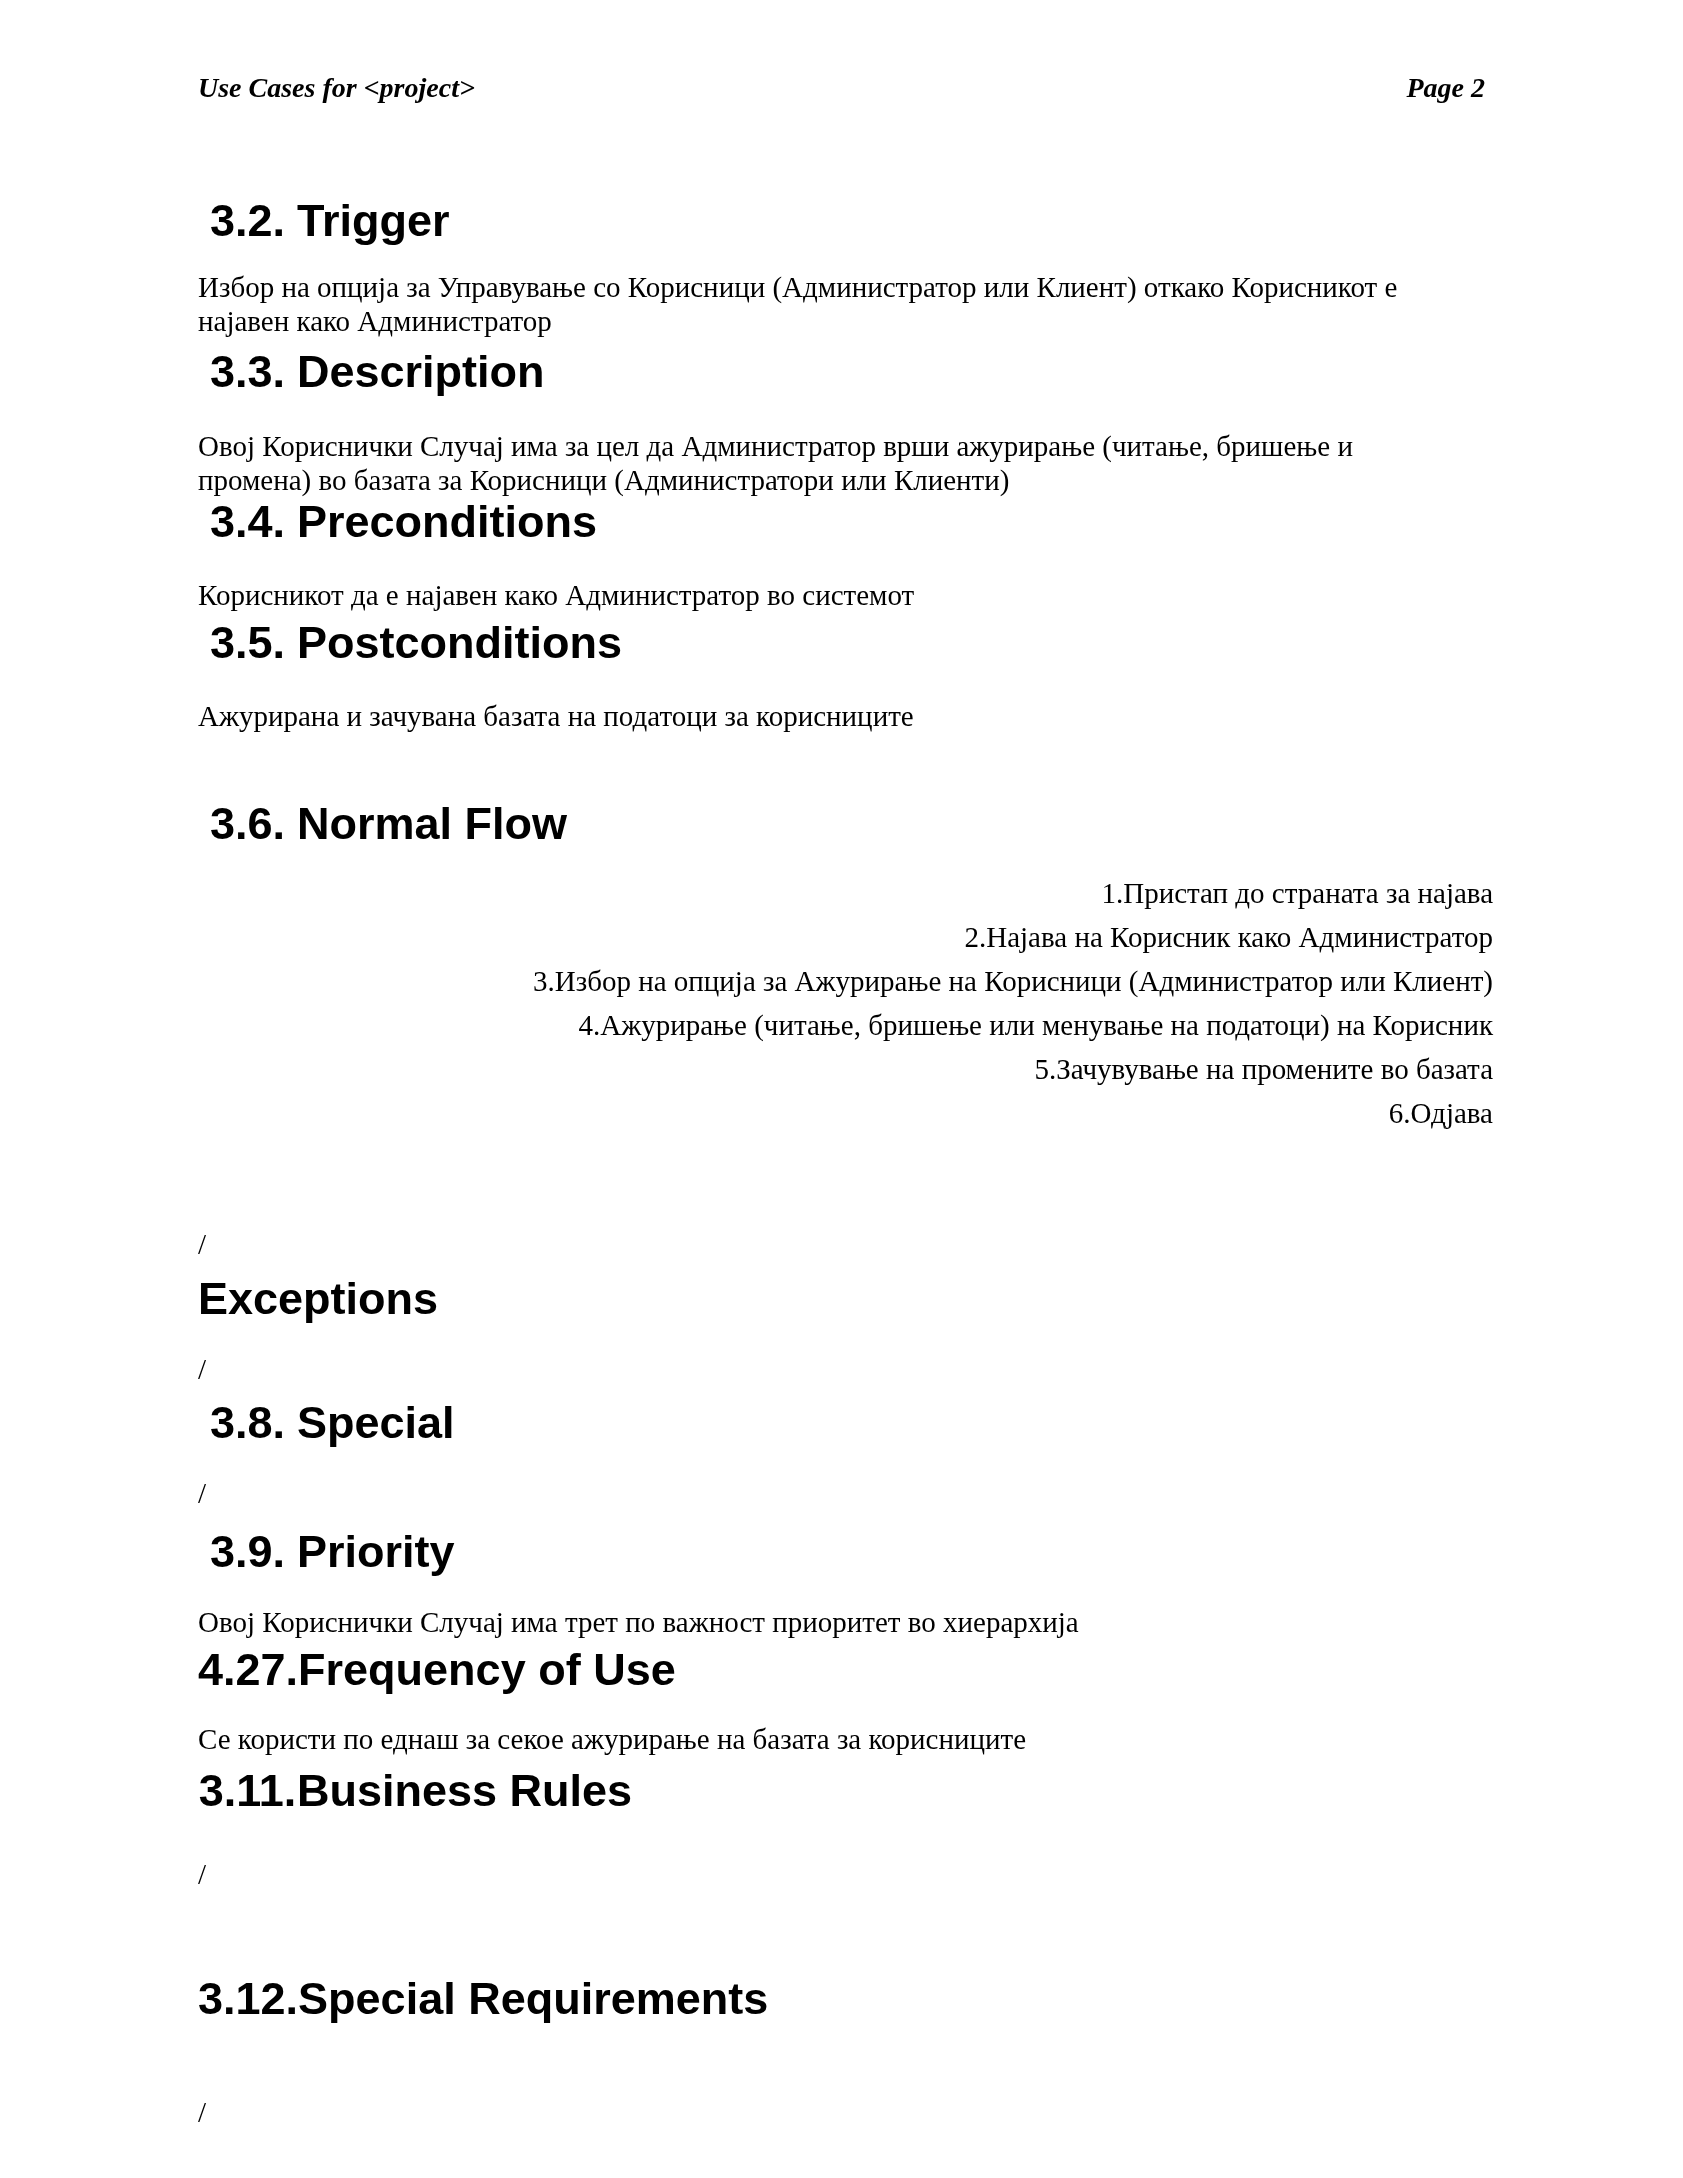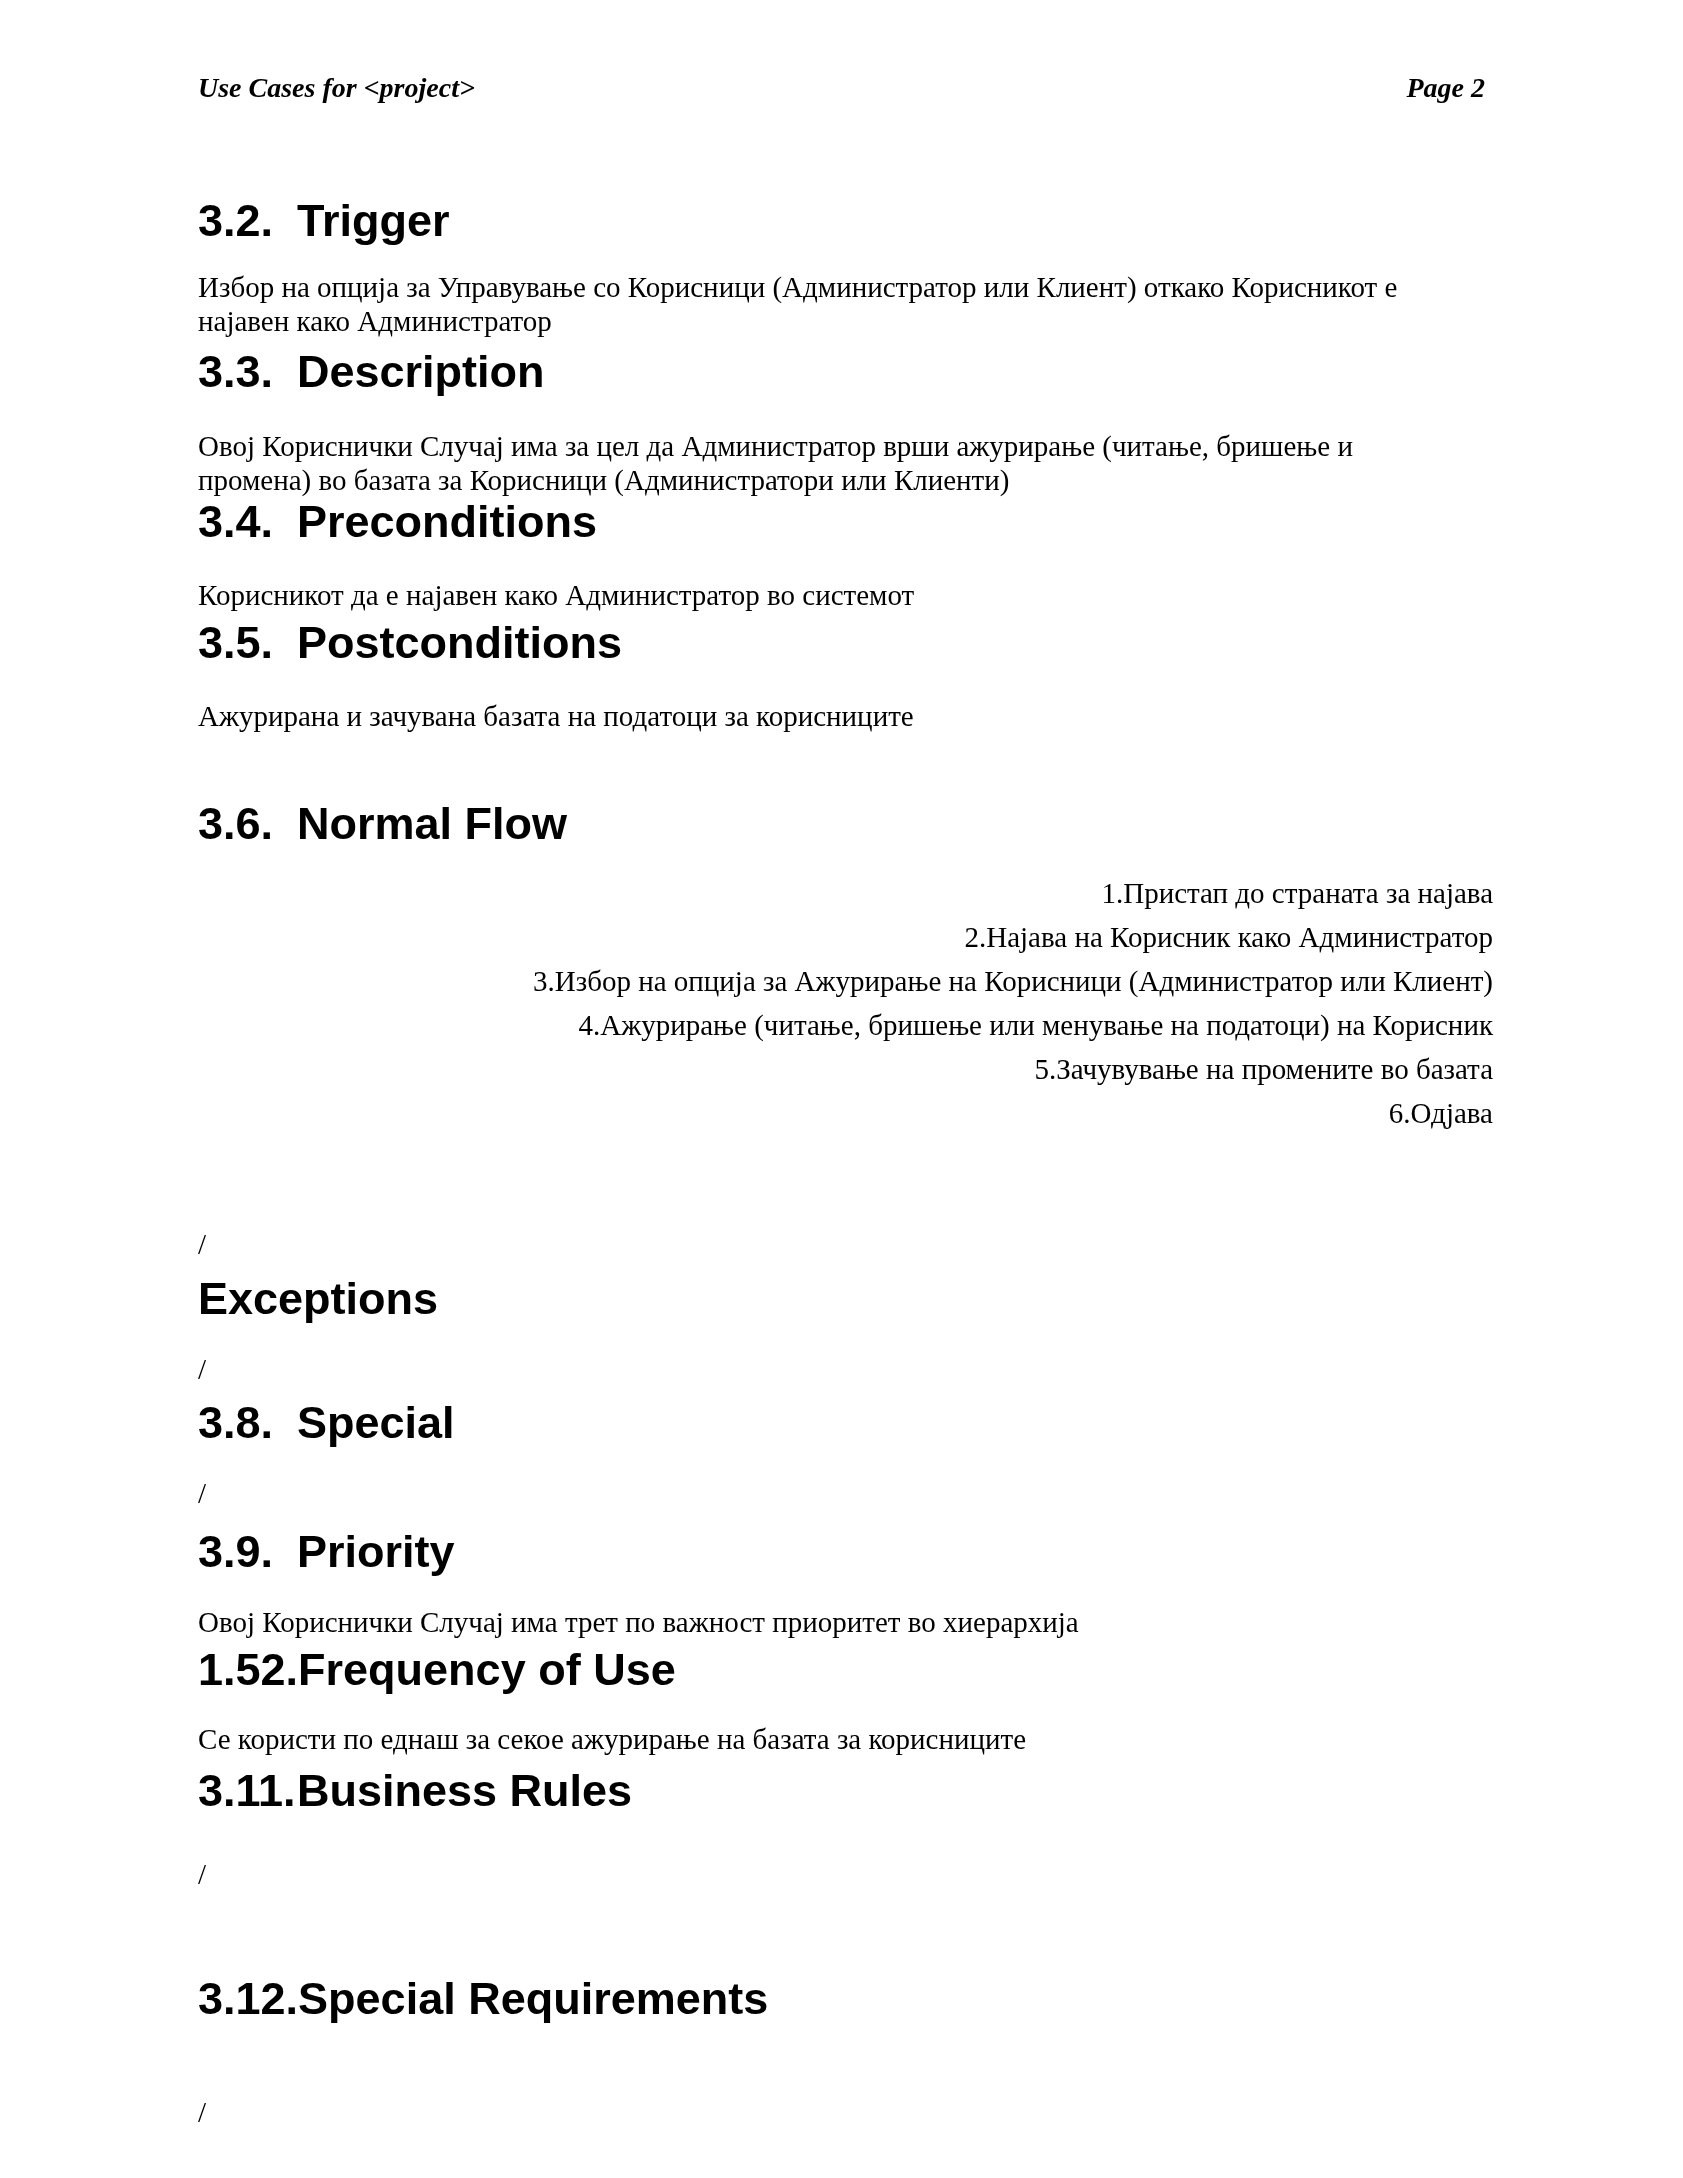--- a/index.html
+++ b/index.html
@@ -27,20 +27,21 @@
   .h2 {
     position: absolute;
     left: 198px;
     width: 1287px;
     font: bold 45px/48px "Liberation Sans", sans-serif;
     white-space: nowrap;
   }
   .h2 .num {
     display: inline-block;
     min-width: 99px;
+    text-align: center;
   }
   .body-p {
     position: absolute;
     left: 198px;
     width: 1297px;
     font: 29px/34px "Liberation Serif", serif;
     white-space: pre-line;
   }
   .steps {
     position: absolute;
@@ -115,21 +116,21 @@
     <span class="num">3.8.</span><span>Special</span>
   </div>
   <div class="body-p" style="top:1476px">/</div>
 
   <div class="h2" style="top:1528px">
     <span class="num">3.9.</span><span>Priority</span>
   </div>
   <div class="body-p" style="top:1605px">Овој Кориснички Случај има трет по важност приоритет во хиерархија</div>
 
   <div class="h2" style="top:1646px">
-    <span class="num">1.52.</span><span>Frequency of Use</span>
+    <span class="num">4.27.</span><span>Frequency of Use</span>
   </div>
   <div class="body-p" style="top:1722px">Се користи по еднаш за секое ажурирање на базата за корисниците</div>
 
   <div class="h2" style="top:1767px">
     <span class="num">3.11.</span><span>Business Rules</span>
   </div>
   <div class="body-p" style="top:1857px">/</div>
 
   <div class="h2" style="top:1975px">
     <span class="num">3.12.</span><span>Special Requirements</span>

